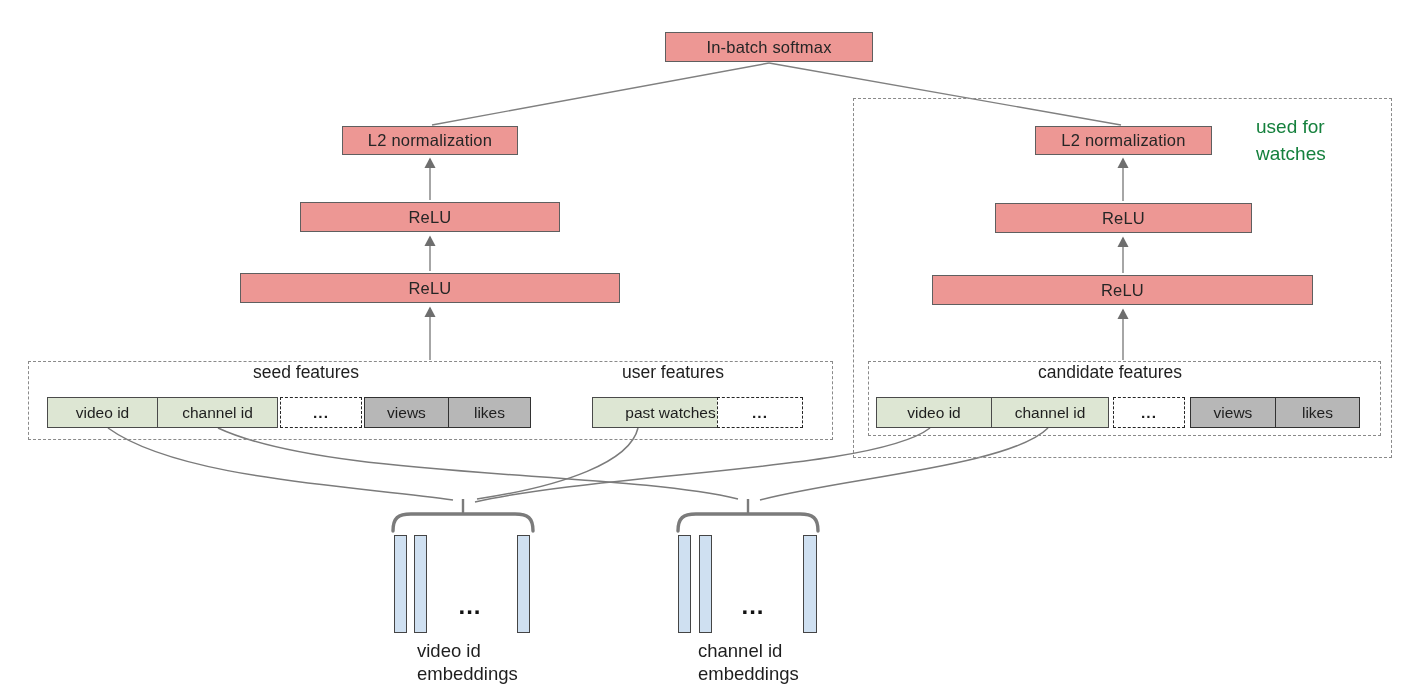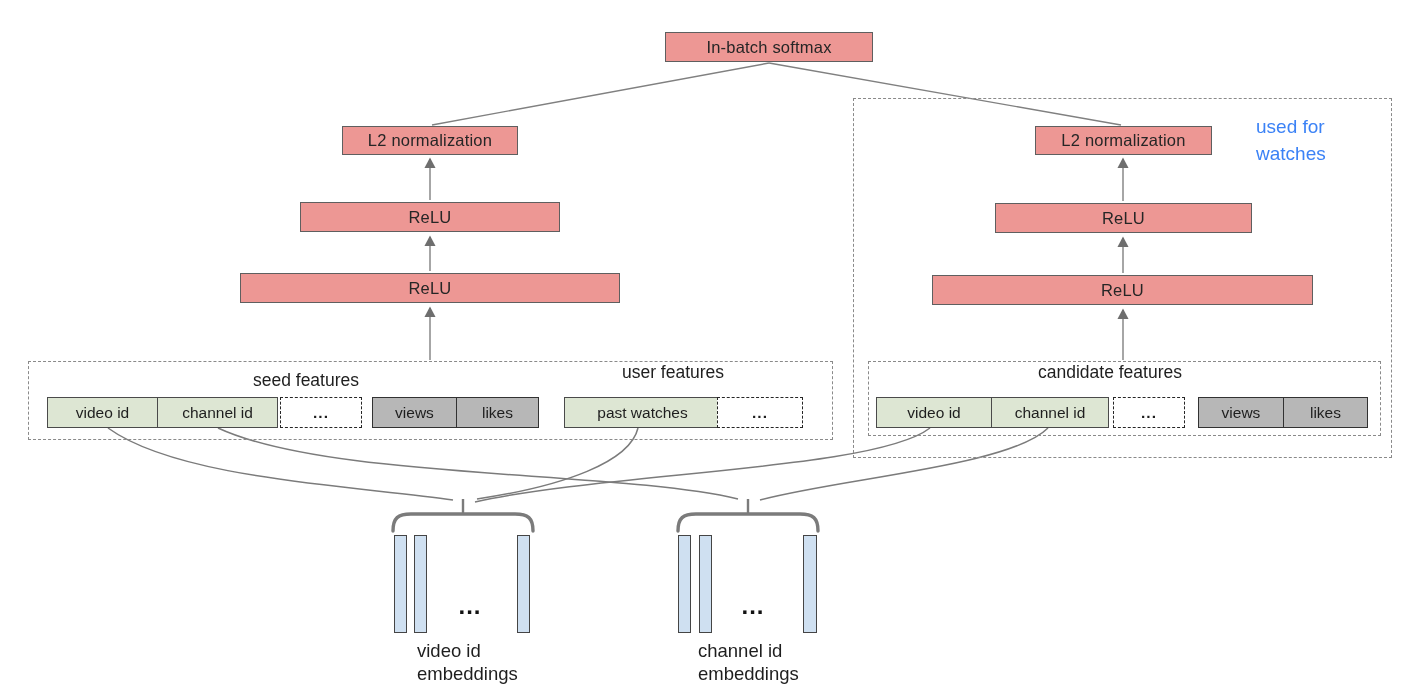--- a/index.html
+++ b/index.html
@@ -21,24 +21,24 @@
     position:absolute; border:1.6px dashed var(--dash); box-sizing:border-box; background:transparent;
   }
   .grouptitle{
     position:absolute; width:300px; text-align:center; font-size:17.5px; color:#1e1e1e;
   }
   .cell{
     position:absolute; top:397px; height:31px; box-sizing:border-box;
     display:flex; align-items:center; justify-content:center; font-size:15.5px; color:#1e1e1e;
   }
   .cell.green{background:var(--green); border:1.4px solid #4a4a4a;}
-  .cell.gray{background:var(--gray); border:1.4px solid #323232;margin-left:8px;}
+  .cell.gray{background:var(--gray); border:1.4px solid #323232;}
   .cell.dashcell{background:#ffffff; border:1.7px dashed #262626; font-weight:bold; letter-spacing:1px;}
   .note{
-    position:absolute; left:1256px; top:113px; font-size:19px; line-height:27px; color:#3b82f6;
+    position:absolute; left:1256px; top:113px; font-size:19px; line-height:27px; color:#15803d;
   }
   .bar{
     position:absolute; top:535px; height:98px; width:13px; background:var(--blue);
     border:1.5px solid #454545; box-sizing:border-box;
   }
   .bardots{
     position:absolute; top:592px; width:60px; text-align:center;
     font-size:24px; font-weight:bold; letter-spacing:1px; color:#111;
   }
   .caption{
@@ -107,31 +107,31 @@
   <div class="pbox" style="left:1035px; top:126px; width:177px; height:29px;">
     <span>L2 normalization</span>
   </div>
   <div class="pbox" style="left:995px; top:203px; width:257px; height:30px;">
     <span>ReLU</span>
   </div>
   <div class="pbox" style="left:932px; top:275px; width:381px; height:30px;">
     <span>ReLU</span>
   </div>
 
-  <div class="grouptitle" style="left:156px; top:362px;margin-top:8px;">seed features</div>
+  <div class="grouptitle" style="left:156px; top:362px;">seed features</div>
   <div class="grouptitle" style="left:960px; top:362px;">candidate features</div>
   <div class="grouptitle" style="left:523px; top:362px;">user features</div>
 
   <div class="cell green" style="left:47px; width:111px;">video id</div>
   <div class="cell green" style="left:157px; width:121px;">channel id</div>
   <div class="cell dashcell" style="left:280px; width:82px;">...</div>
   <div class="cell gray" style="left:364px; width:85px;">views</div>
   <div class="cell gray" style="left:448px; width:83px;">likes</div>
 
-  <div class="cell green" style="left:564px; width:157px;">past watches</div>
+  <div class="cell green" style="left:592px; width:157px;">past watches</div>
   <div class="cell dashcell" style="left:717px; width:86px;">...</div>
 
   <div class="cell green" style="left:876px; width:116px;">video id</div>
   <div class="cell green" style="left:991px; width:118px;">channel id</div>
   <div class="cell dashcell" style="left:1113px; width:72px;">...</div>
   <div class="cell gray" style="left:1190px; width:86px;">views</div>
   <div class="cell gray" style="left:1275px; width:85px;">likes</div>
 
   <div class="bar" style="left:394px;"></div>
   <div class="bar" style="left:414px;"></div>

